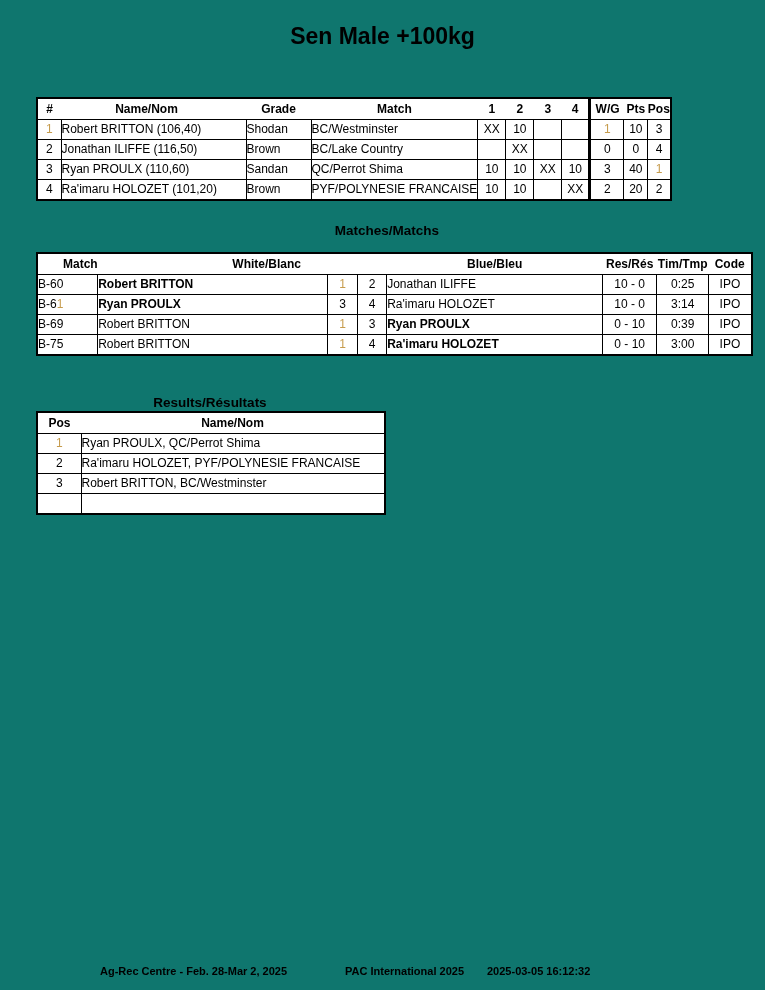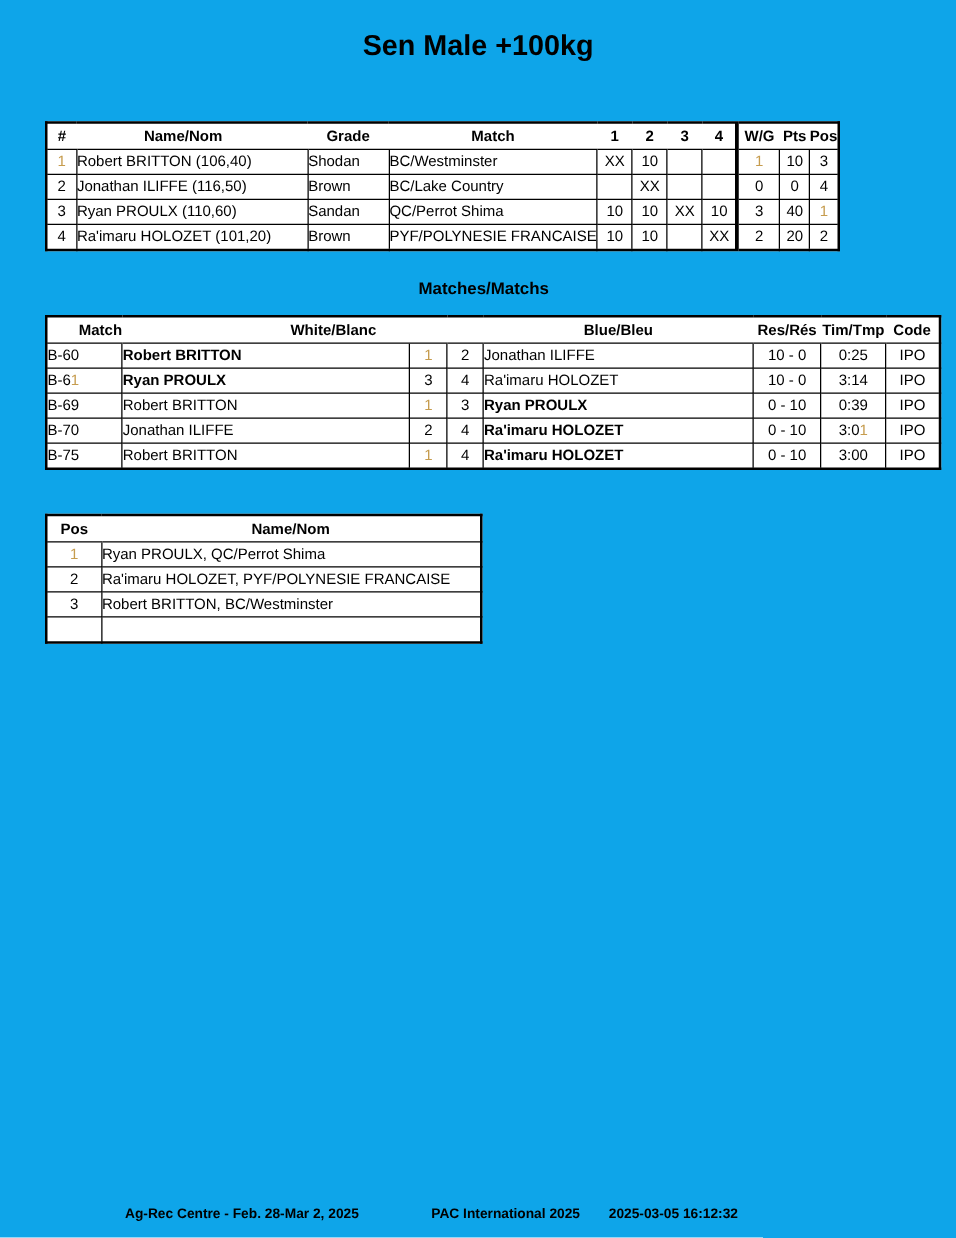--- a/index.html
+++ b/index.html
@@ -1,17 +1,17 @@
 <!DOCTYPE html>
 <html><head>
 <meta charset="utf-8">
 <style>
   html,body { margin:0; padding:0; background:#ffffff; }
   .page {
-    position:relative; width:765px; height:990px; background:#0ea5e9;
+    position:relative; width:765px; height:990px; background:#0f766e;
     font-family:"Liberation Sans", sans-serif; color:#000;
     overflow:hidden;
   }
   .main-title {
     position:absolute; top:22px; left:0; width:765px;
     text-align:center; font-size:23px; font-weight:bold; line-height:28px;
     white-space:nowrap;
   }
   .section-title {
     position:absolute; font-size:13.5px; font-weight:bold; line-height:15px;
@@ -207,42 +207,33 @@
         <td class="l p8"><span>B-69</span><span class="acc" style="color: rgb(198, 156, 78);"></span></td>
         <td class="l p6">Robert BRITTON</td>
         <td class="c"><span></span><span class="acc" style="color: rgb(198, 156, 78);">1</span></td>
         <td class="c">3</td>
         <td class="l p6 win">Ryan PROULX</td>
         <td class="c">0 - 10</td>
         <td class="c"><span>0:39</span><span class="acc" style="color: rgb(198, 156, 78);"></span></td>
         <td class="c">IPO</td>
       </tr>
       <tr>
-        <td class="l p8"><span>B-70</span><span class="acc" style="color: rgb(198, 156, 78);"></span></td>
-        <td class="l p6">Jonathan ILIFFE</td>
-        <td class="c"><span>2</span><span class="acc" style="color: rgb(198, 156, 78);"></span></td>
-        <td class="c">4</td>
-        <td class="l p6 win">Ra'imaru HOLOZET</td>
-        <td class="c">0 - 10</td>
-        <td class="c"><span>3:0</span><span class="acc" style="color: rgb(198, 156, 78);">1</span></td>
-        <td class="c">IPO</td>
-      </tr>
-      <tr>
         <td class="l p8"><span>B-75</span><span class="acc" style="color: rgb(198, 156, 78);"></span></td>
         <td class="l p6">Robert BRITTON</td>
         <td class="c"><span></span><span class="acc" style="color: rgb(198, 156, 78);">1</span></td>
         <td class="c">4</td>
         <td class="l p6 win">Ra'imaru HOLOZET</td>
         <td class="c">0 - 10</td>
         <td class="c"><span>3:00</span><span class="acc" style="color: rgb(198, 156, 78);"></span></td>
         <td class="c">IPO</td>
       </tr>
     </tbody>
   </table>
 
+  <div class="section-title" id="results-title">Results/Résultats</div>
 
   <table class="tbl" id="results-table">
     <colgroup>
       <col style="width:44px">
         <col style="width:304px">
     </colgroup>
     <thead>
       <tr>
         <th>Pos</th>
         <th>Name/Nom</th>

